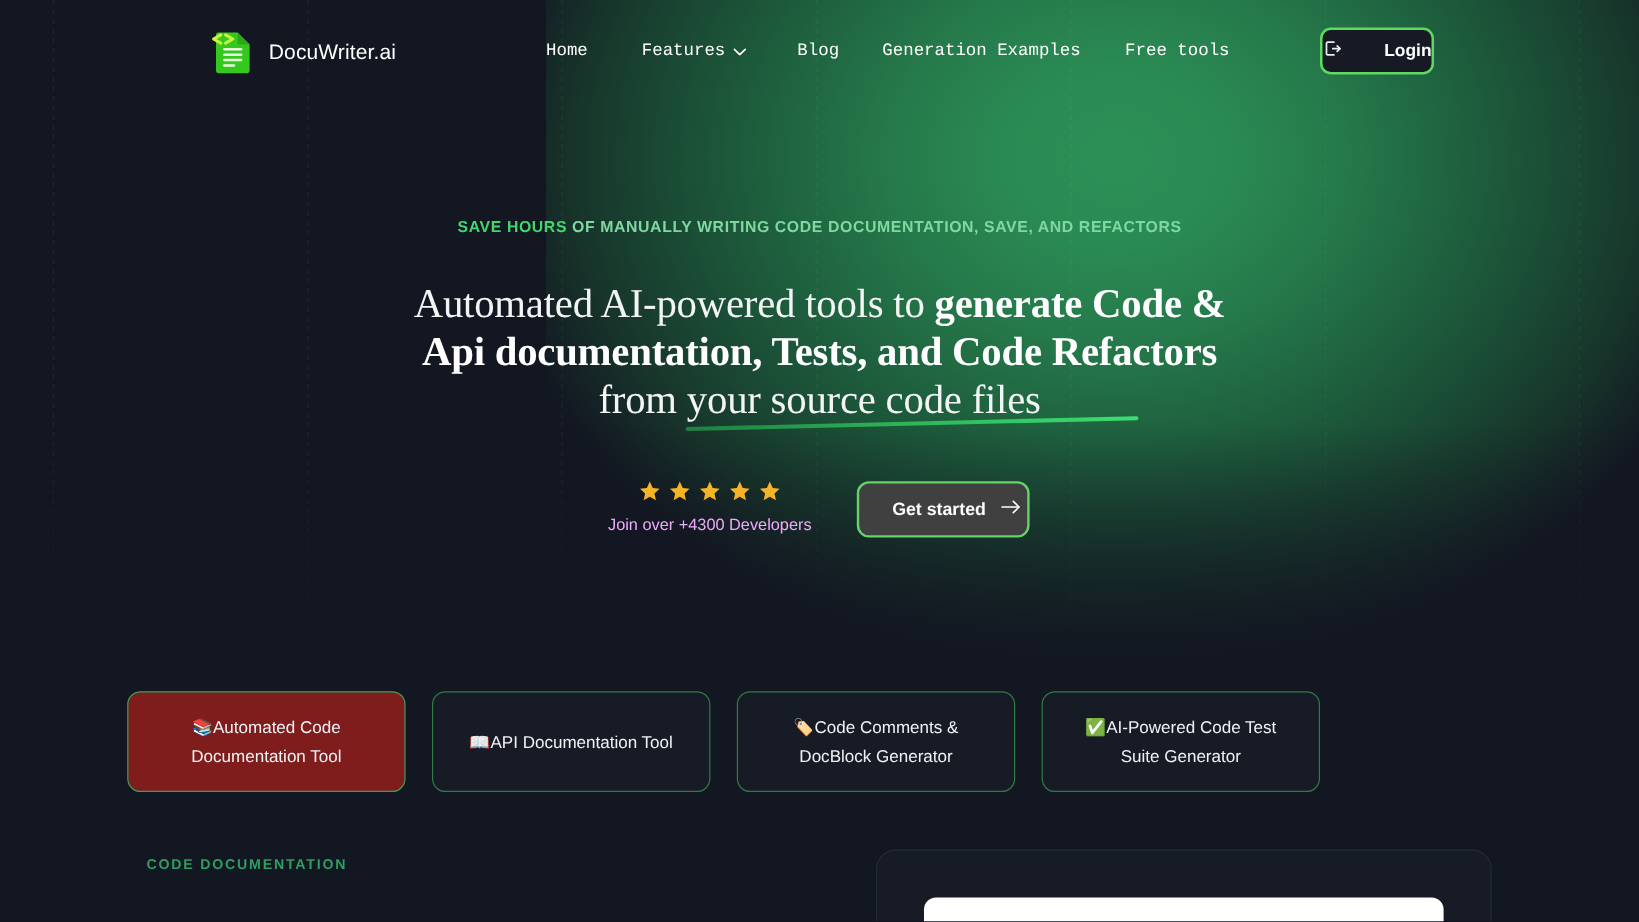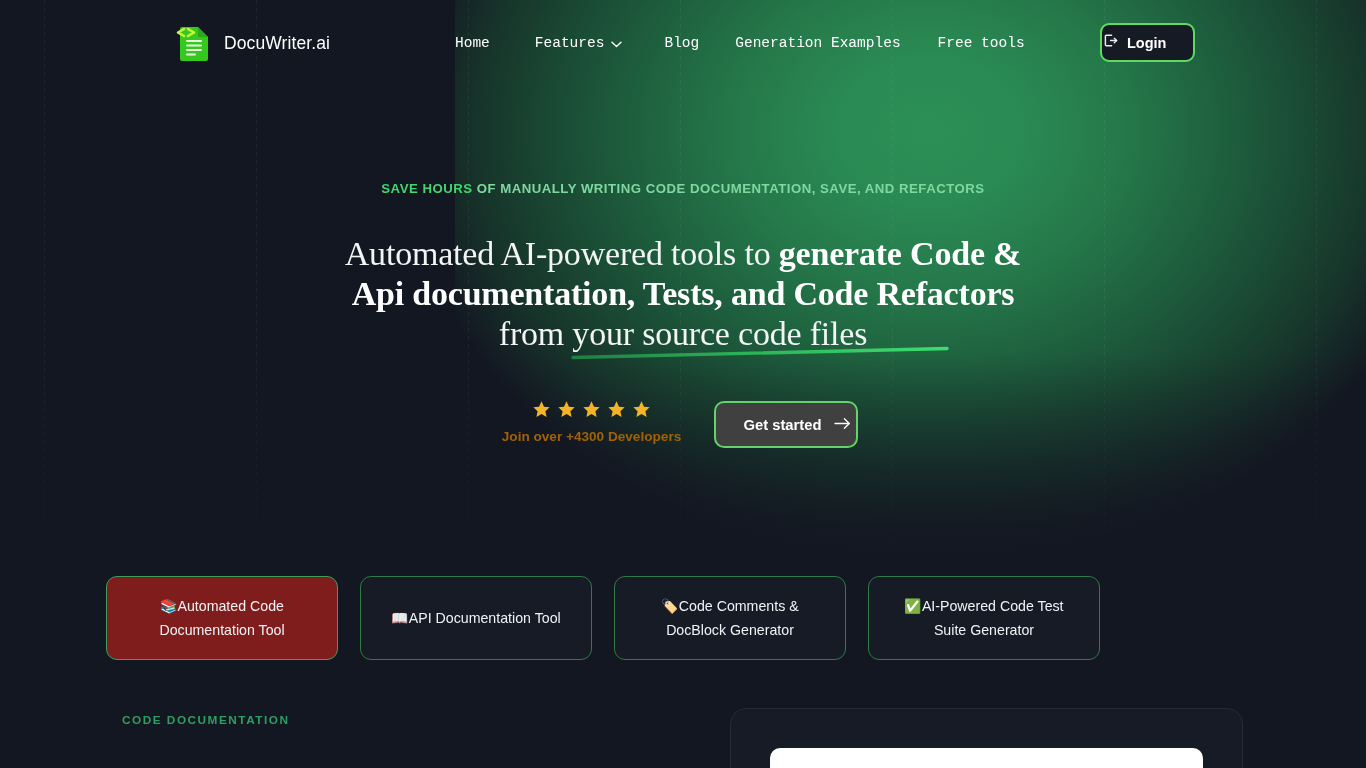--- a/index.html
+++ b/index.html
@@ -120,21 +120,21 @@
     position: absolute;
     left: 1100px;
     top: 23px;
     width: 95px;
     height: 39px;
     border-radius: 9px;
     background: #15192400;
     border: 2px solid #5fd95f;
     display: flex;
     align-items: center;
-    justify-content: flex-start;
+    justify-content: space-between;
     gap: 8px;
     cursor: pointer;
     box-shadow: inset 0 0 0 100px #151a24;
   }
   .login-label { color:#ffffff; font-size:14.5px; font-weight:700; }
 
   
   .hero { position: absolute; inset: 0; z-index: 10; pointer-events: none; }
   .hero > * { pointer-events: auto; }
 
@@ -178,21 +178,21 @@
     top: 400px;
     left: 499px;
     width: 185px;
     display: flex;
     flex-direction: column;
     align-items: center;
     gap: 6px;
   }
   .stars { display: flex; gap: 6px; }
   .star { display: block; }
-  .social-label { color: #a16207; font-size: 13.6px; white-space: nowrap; font-weight: bold; }
+  .social-label { color: #f0abfc; font-size: 13.6px; white-space: nowrap; }
 
   .cta-btn {
     position: absolute;
     top: 401px;
     left: 714px;
     width: 144px;
     height: 47px;
     border-radius: 10px;
     background: #404040;
     border: 2px solid #63d36a;

